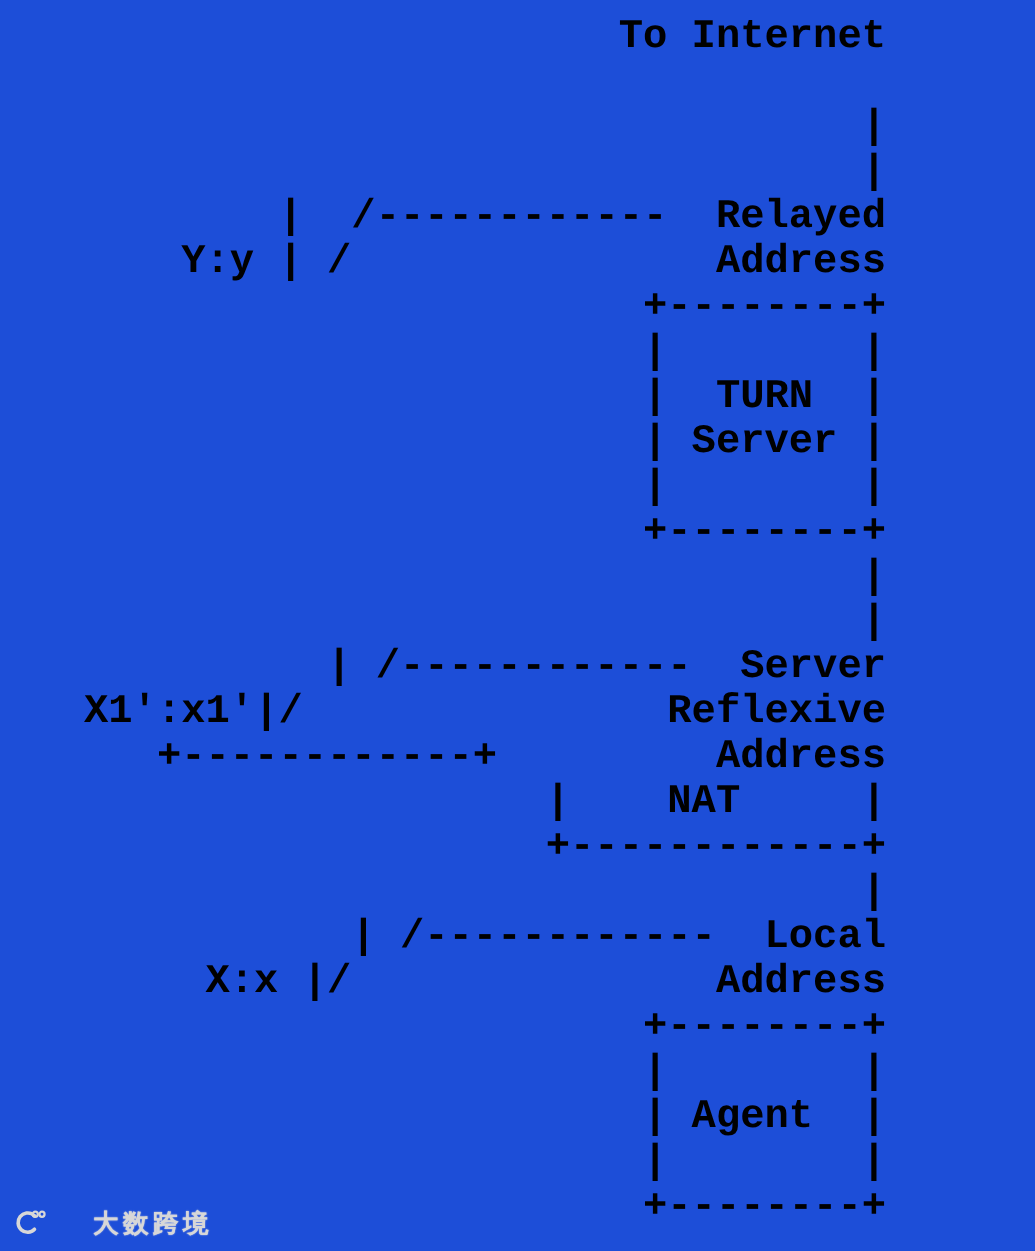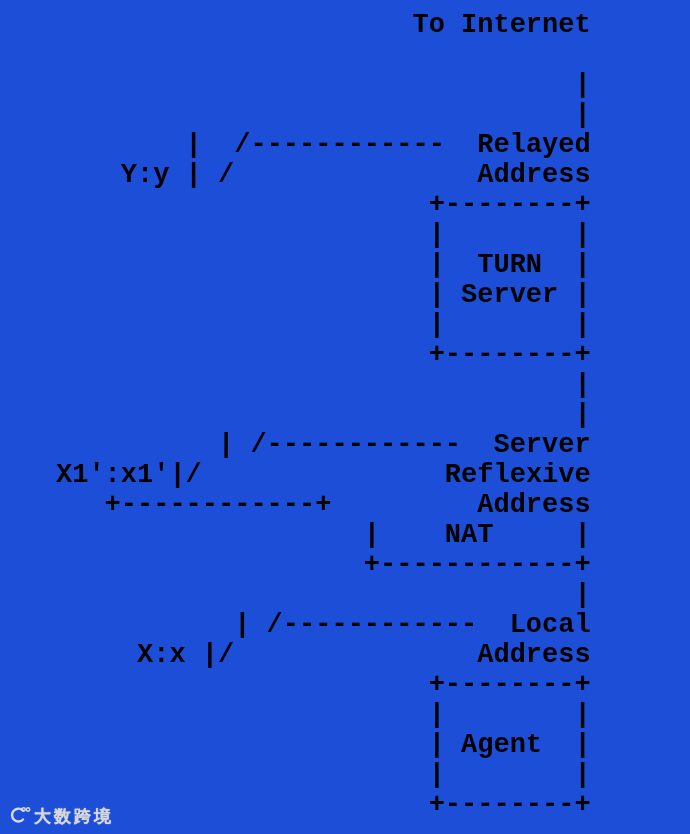--- a/index.html
+++ b/index.html
@@ -43,20 +43,21 @@
     height: 24px;
     flex: 0 0 auto;
   }
   .watermark-text {
     font-family: "DejaVu Sans", "Liberation Sans", sans-serif;
     font-size: 17px;
     font-weight: 700;
     letter-spacing: 3px;
     line-height: 24px;
     text-shadow: 0 0 1px #e6e6e6;
+    margin-left: 28px;
   }
 </style>
 </head>
 <body>
 
 <div class="screen">
 
   <pre class="ascii-diagram">   To Internet
 
        |

